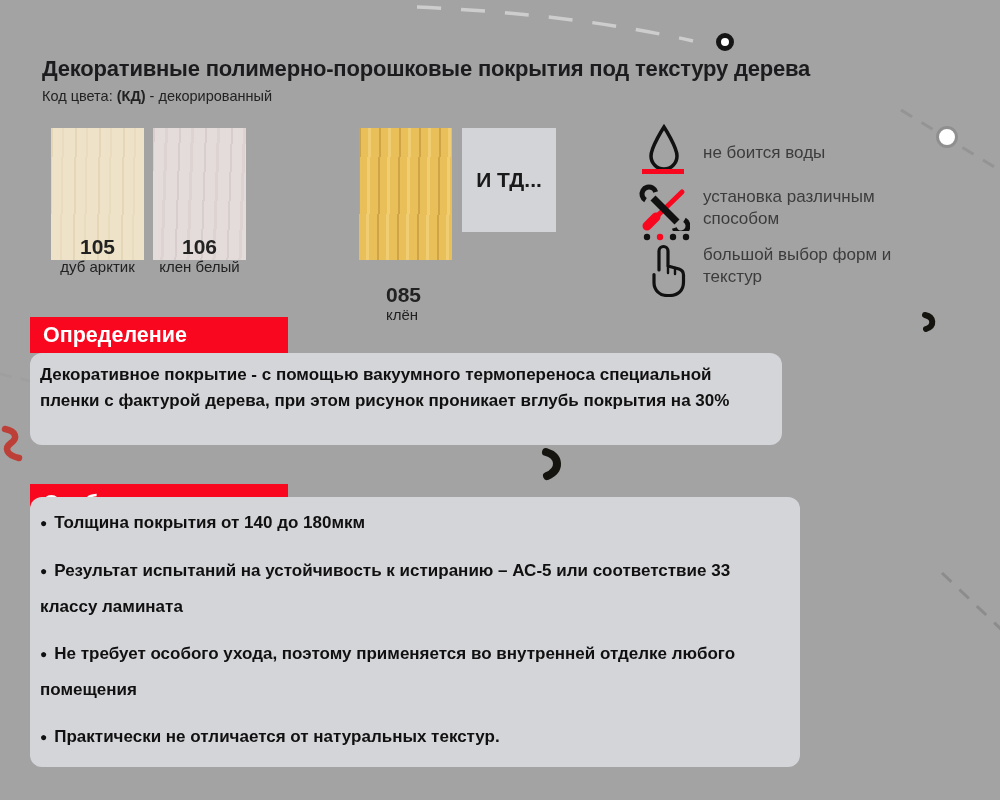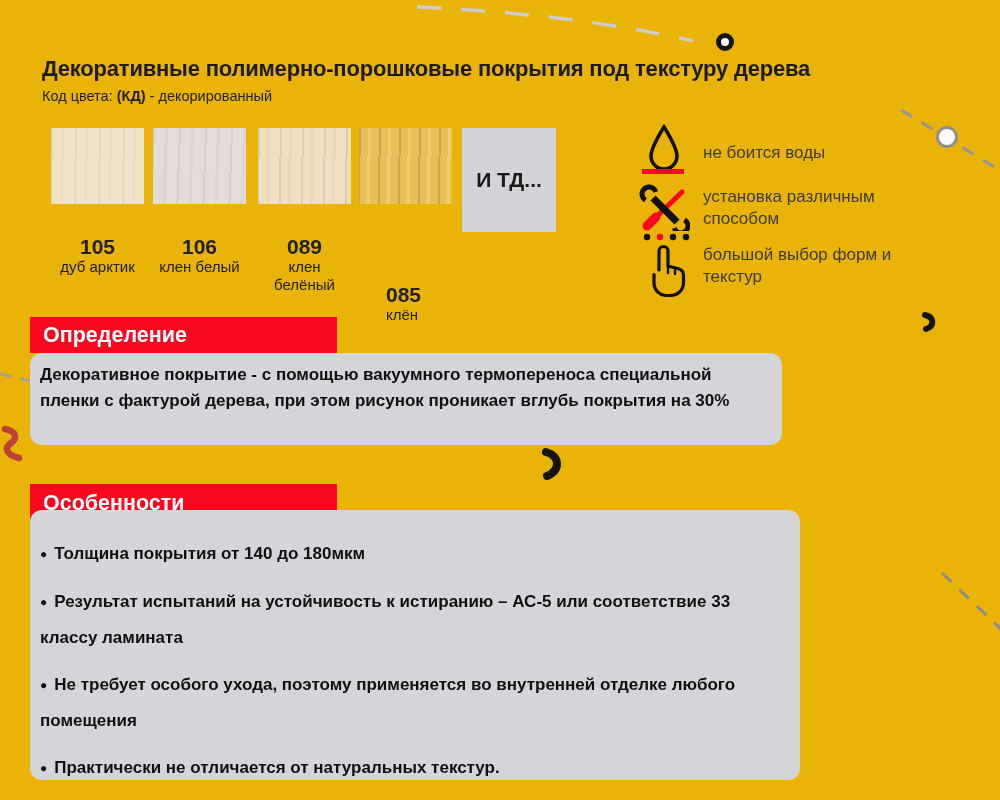--- a/index.html
+++ b/index.html
@@ -1,28 +1,28 @@
 <!DOCTYPE html>
 <html><head>
 <meta charset="utf-8">
 <style>
   html,body { margin:0; padding:0; background:#fff; }
   #canvas {
-    position:relative; width:1000px; height:800px; background:#eab308;
+    position:relative; width:1000px; height:800px; background:#a3a3a3;
     font-family:"Liberation Sans", sans-serif; color:#141414; overflow:hidden;
   }
   .abs { position:absolute; }
 
   
   .title { left:42px; top:56px; font-size:22px; font-weight:800; color:#1c1c1e; letter-spacing:-0.2px; }
   .subtitle { left:42px; top:88px; font-size:14.5px; color:#222; }
   .subtitle b { font-weight:800; }
 
   
-  .swatch { top:128px; width:93px; height:76px; }
+  .swatch { top:128px; width:93px; height:132px; }
   .sw-img { width:100%; height:100%; }
   .sw1 .sw-img { background-color:#eee3c9;
     background-image:repeating-linear-gradient(91deg, rgba(170,135,70,.14) 0 2px, transparent 2px 11px, rgba(200,170,110,.12) 11px 13px, transparent 13px 24px); }
   .sw2 .sw-img { background-color:#e3dcda;
     background-image:repeating-linear-gradient(92deg, rgba(160,130,135,.16) 0 2px, transparent 2px 12px, rgba(185,160,160,.14) 12px 15px, transparent 15px 26px); }
   .sw3 .sw-img { background-color:#ecdfc2;
     background-image:repeating-linear-gradient(91deg, rgba(165,130,65,.18) 0 2px, transparent 2px 9px, rgba(210,180,120,.15) 9px 12px, transparent 12px 22px); }
   .sw4 .sw-img { background-color:#e9bf5a;
     background-image:repeating-linear-gradient(91deg, rgba(140,95,20,.28) 0 2px, transparent 2px 9px, rgba(255,230,160,.35) 9px 12px, transparent 12px 20px); }
   .sw-label { position:absolute; top:108px; width:100%; text-align:center; }
@@ -30,26 +30,26 @@
   .sw-code { font-size:21px; font-weight:700; color:#222; line-height:22px; }
   .sw-name { font-size:15px; color:#222; line-height:18px; }
   .more-box { left:462px; top:128px; width:94px; height:104px; background:#d2d4d8;
     display:flex; align-items:center; justify-content:center; font-size:21px; font-weight:800; color:#1a1a1a; }
 
   
   .feat-text { font-size:17px; color:#3c3c3c; line-height:21.5px; }
   .redbar { background:#f8071f; height:5px; width:42px; }
 
   
-  .red-head { left:30px; width:307px; background:#f8071f; color:#fff;
+  .red-head { left:30px; width:258px; background:#f8071f; color:#fff;
     font-size:21.5px; font-weight:800; display:flex; align-items:center; padding-left:13px; box-sizing:border-box; }
   .gray-panel { left:30px; background:#d4d5d9; box-sizing:border-box; color:#101010;border-radius:12px; }
   #definition-panel { top:353px; width:752px; height:92px; padding:9px 18px 0 10px;
     font-size:17px; font-weight:700; line-height:26px; }
-  #features-panel { top:510px; width:770px; height:270px; padding:26px 20px 0 10px; }
+  #features-panel { top:497px; width:770px; height:270px; padding:8px 20px 0 10px; }
   .bullet { font-size:17px; font-weight:700; line-height:35px; margin-bottom:12px; }
   .bullet .dot { font-size:12px; vertical-align:1px; margin-right:7px; }
 
   svg { display:block; }
   .deco { pointer-events:none; }
 </style>
 </head>
 <body>
 
 <div id="canvas">
@@ -86,27 +86,20 @@
     <div class="sw-label">
       <div class="sw-code">105</div>
       <div class="sw-name">дуб арктик</div>
     </div>
   </div>
   <div class="abs swatch sw2" style="left:153px;border-radius:18px;">
     <div class="sw-img"></div>
     <div class="sw-label">
       <div class="sw-code">106</div>
       <div class="sw-name">клен белый</div>
-    </div>
-  </div>
-  <div class="abs swatch sw3" style="left:258px;">
-    <div class="sw-img"></div>
-    <div class="sw-label">
-      <div class="sw-code">089</div>
-      <div class="sw-name">клен белёный</div>
     </div>
   </div>
   <div class="abs swatch sw4" style="left:359px;">
     <div class="sw-img"></div>
     <div class="sw-label left">
       <div class="sw-code">085</div>
       <div class="sw-name">клён</div>
     </div>
   </div>
   <div class="abs more-box">И ТД...</div>

